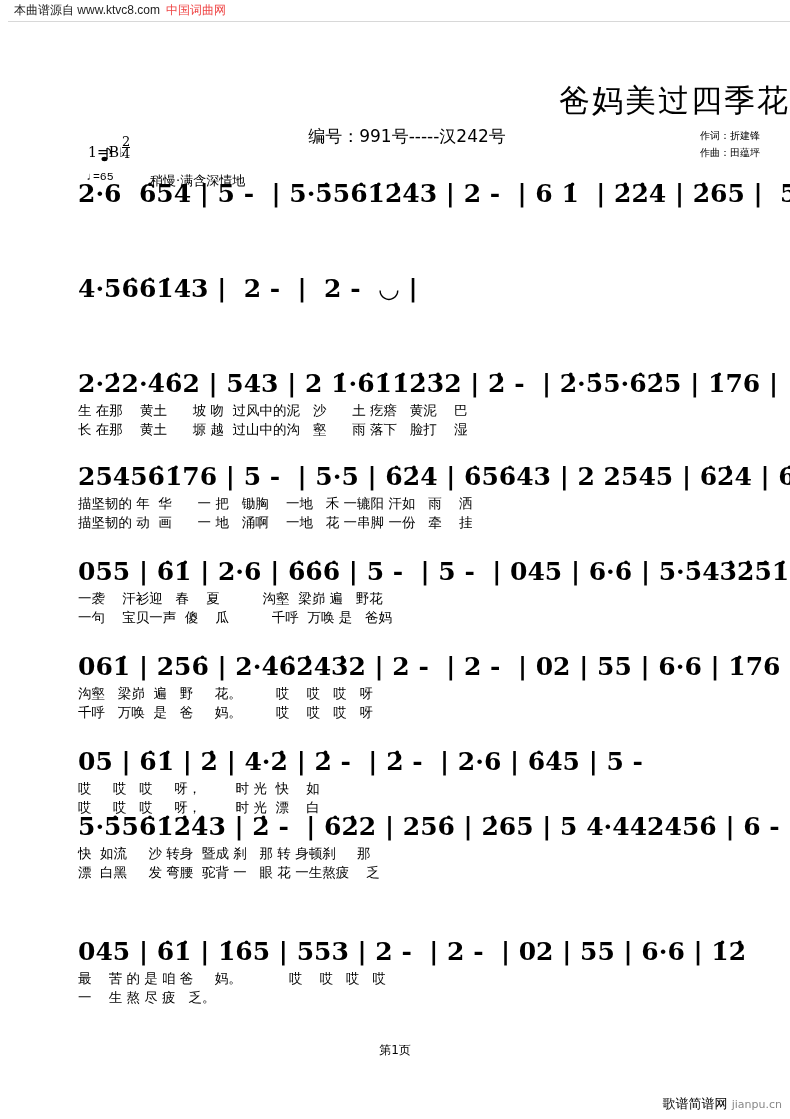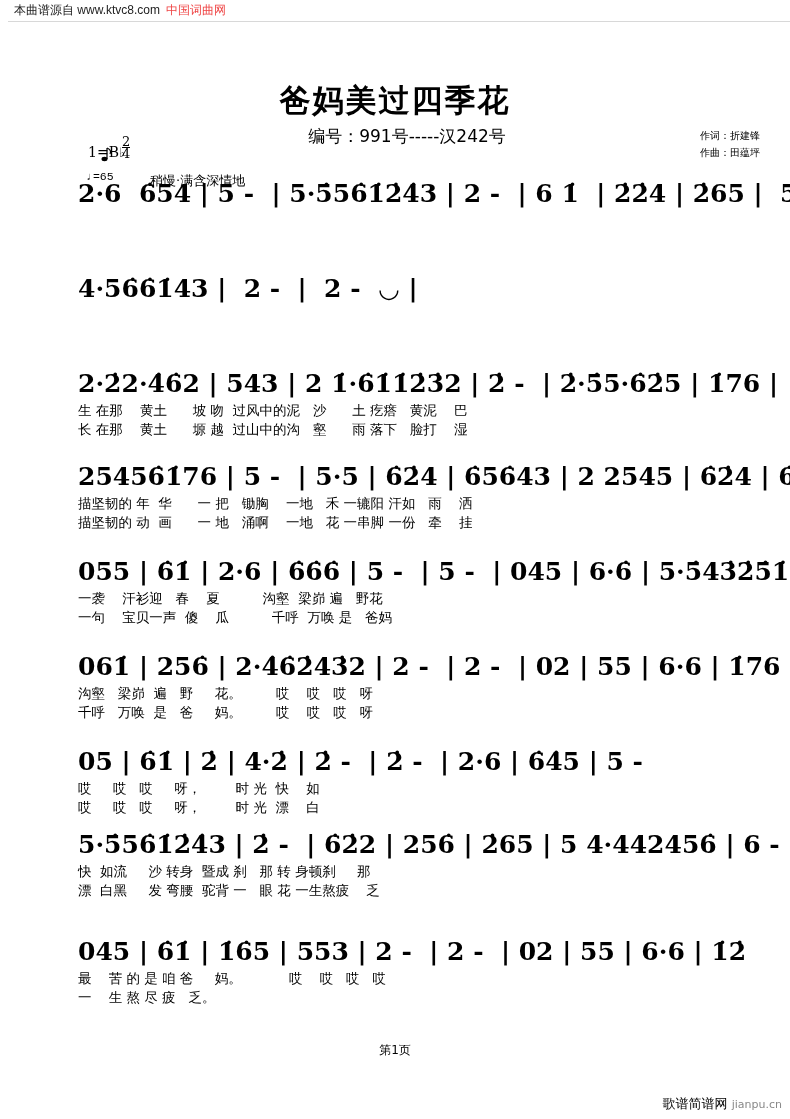--- a/index.html
+++ b/index.html
@@ -20,22 +20,22 @@
     display:flex;align-items:center;
     padding-left:6px;
     box-sizing:border-box;
   }
   .topbar span{margin-right:6px;}
   .topbar .red{color:#ef4444;}
   .page{
     position:absolute;top:22px;left:0;width:790px;height:1097px;
   }
   .title{
-    position:absolute;top:58px;left:0;width:790px;text-align:center;
-    font-size:31px;font-weight:bold;letter-spacing:2px;
+    position:absolute;top:58px;left:0;width:790px;text-align:right;
+    font-size:31px;font-weight:normal;letter-spacing:2px;
     font-family:"DejaVu Sans", sans-serif;
   }
   .subtitle{
     position:absolute;top:103px;left:12px;width:790px;text-align:center;
     font-size:17px;
     font-family:"DejaVu Sans", sans-serif;
   }
   .credits{
     position:absolute;top:105px;right:30px;text-align:left;
     font-size:10px;line-height:17px;
@@ -157,21 +157,21 @@
     <div class="lyr">沟壑   梁峁  遍   野     花。        哎    哎   哎   呀</div>
     <div class="lyr">千呼   万唤  是   爸     妈。        哎    哎   哎   呀</div>
   </div>
 
   <div class="sysrow" style="top:723px;">
     <div class="notes">05 | 6̇1̇ | 2̇ | 4·2̇ | 2̇ -  | 2̇ -  | 2·6 | 6̇4̇5 | 5 -</div>
     <div class="lyr">哎     哎   哎     呀，        时 光  快    如</div>
     <div class="lyr">哎     哎   哎     呀，        时 光  漂    白</div>
   </div>
 
-  <div class="sysrow" style="top:806px;">
+  <div class="sysrow" style="top:788px;">
     <div class="notes">5·5̇56̇1̇2̇4̇3 | 2̇ -  | 6̇2̇2 | 256̇ | 2̇65 | 5 4·442456̇ | 6 -</div>
     <div class="lyr">快  如流     沙 转身  暨成 刹   那 转 身顿刹     那</div>
     <div class="lyr">漂  白黑     发 弯腰  驼背 一   眼 花 一生熬疲    乏</div>
   </div>
 
   <div class="sysrow" style="top:913px;">
     <div class="notes">045 | 6̇1̇ | 1̇6̇5 | 553 | 2 -  | 2 -  | 02 | 55 | 6·6 | 1̇2̇</div>
     <div class="lyr">最    苦 的 是 咱 爸     妈。           哎    哎   哎   哎</div>
     <div class="lyr">一    生 熬 尽 疲   乏。</div>
   </div>

